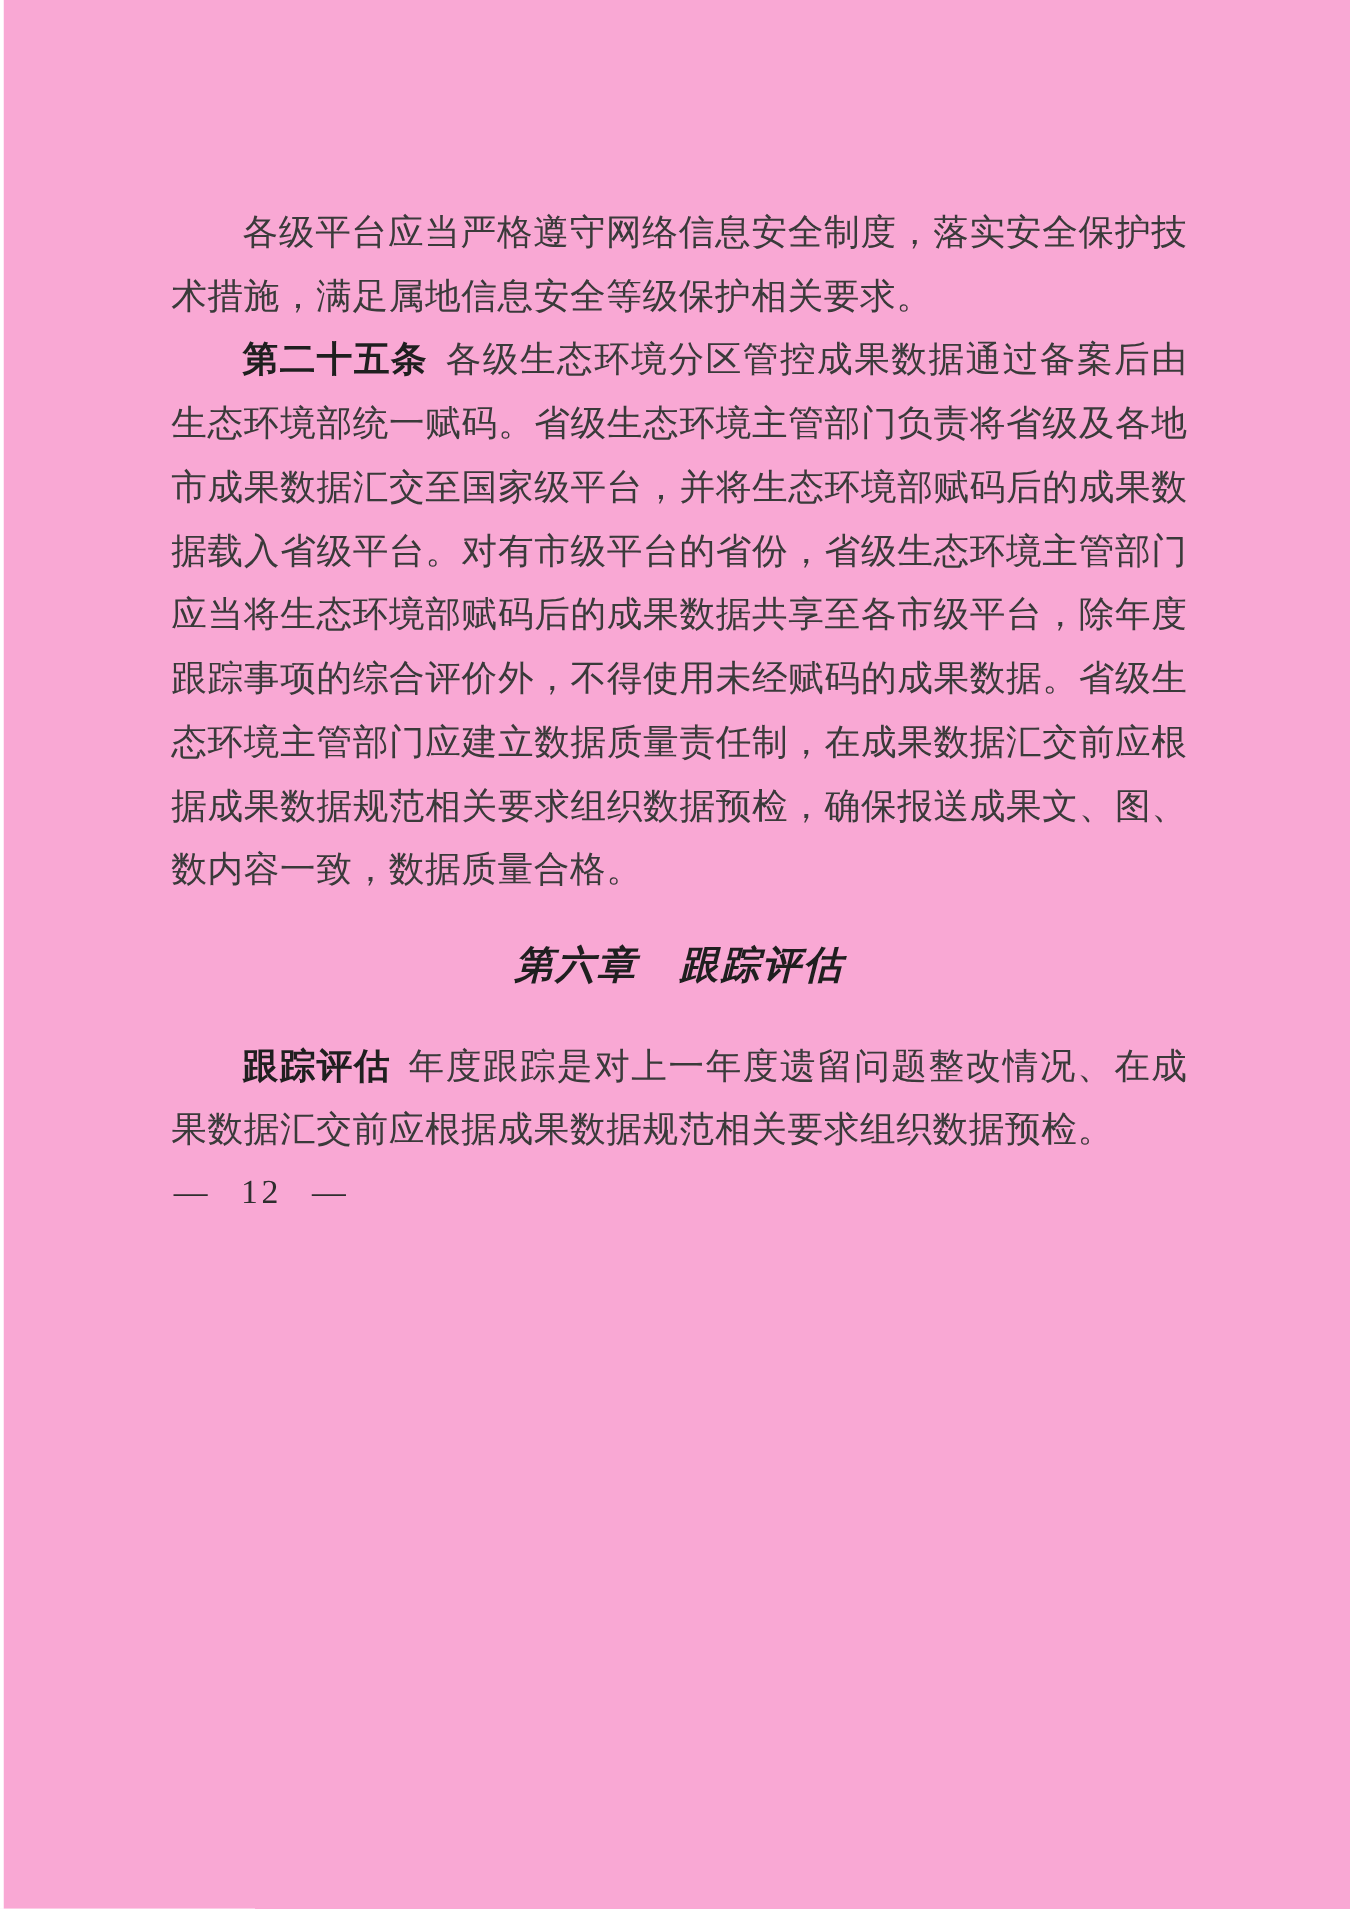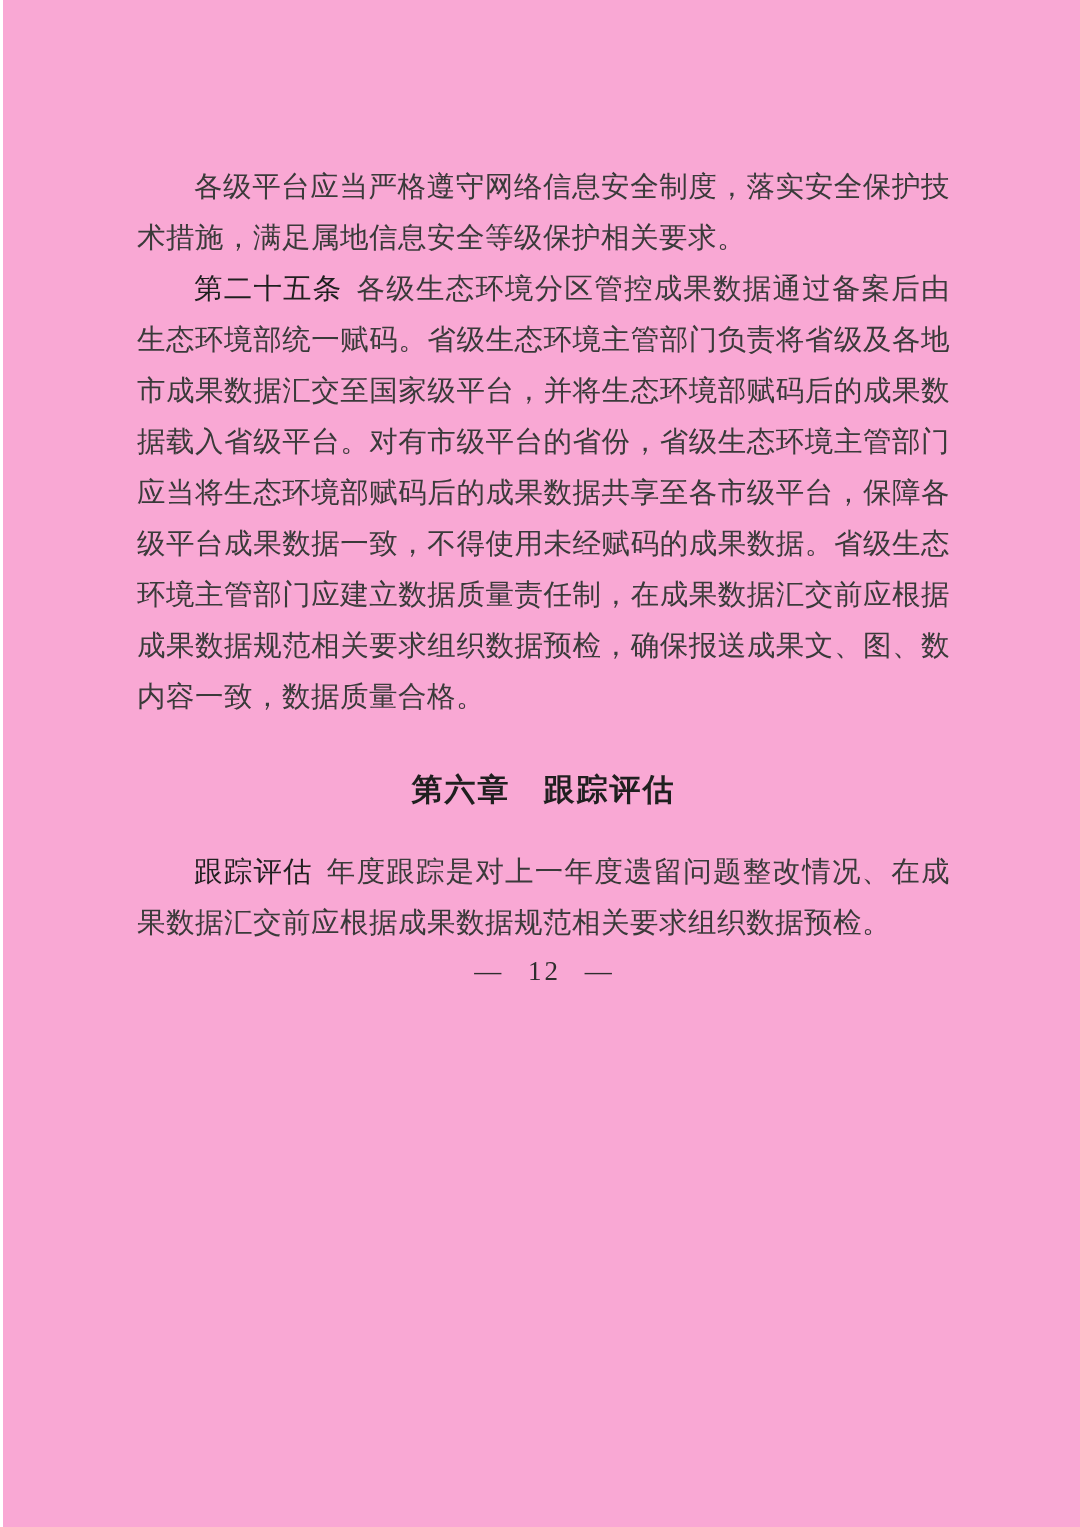--- a/index.html
+++ b/index.html
@@ -28,56 +28,57 @@
   .para {
     margin: 0;
     font-size: 28.5px;
     line-height: 51px;
     text-align: justify;
     text-indent: 2em;
     letter-spacing: 0.5px;
     color: #3a3a3a;
   }
   .para-lead {
-    font-weight: normal;
+    font-weight: bold;
     color: #1f1f1f;
     margin-right: 14px;
     font-family: "Liberation Sans", "DejaVu Sans", sans-serif;
   }
   .para-lead:empty {
     display: none;
   }
   .chapter-heading {
-    margin: 42px 0 31px 0;
+    margin: 24px 0 31px 0;
     font-size: 31px;
     line-height: 51px;
     font-weight: bold;
     color: #1f1f1f;
     text-align: center;
     letter-spacing: 2px;
     font-family: "Liberation Sans", "DejaVu Sans", sans-serif;
+    font-style: italic;
   }
   .page-number {
     margin: 6px 0 0 2px;
     font-size: 27px;
     line-height: 34px;
     color: #2e2e2e;
     letter-spacing: 3px;
     word-spacing: 14px;
-    text-align: center;
+    text-align: left;
   }
 </style>
 </head>
 <body>
 
 <div class="doc-page">
 
   <p class="para"><span>各级平台应当严格遵守网络信息安全制度，落实安全保护技术措施，满足属地信息安全等级保护相关要求。</span></p>
 
-  <p class="para"><b class="para-lead">第二十五条</b><span>各级生态环境分区管控成果数据通过备案后由生态环境部统一赋码。省级生态环境主管部门负责将省级及各地市成果数据汇交至国家级平台，并将生态环境部赋码后的成果数据载入省级平台。对有市级平台的省份，省级生态环境主管部门应当将生态环境部赋码后的成果数据共享至各市级平台，保障各级平台成果数据一致，不得使用未经赋码的成果数据。省级生态环境主管部门应建立数据质量责任制，在成果数据汇交前应根据成果数据规范相关要求组织数据预检，确保报送成果文、图、数内容一致，数据质量合格。</span></p>
+  <p class="para"><b class="para-lead">第二十五条</b><span>各级生态环境分区管控成果数据通过备案后由生态环境部统一赋码。省级生态环境主管部门负责将省级及各地市成果数据汇交至国家级平台，并将生态环境部赋码后的成果数据载入省级平台。对有市级平台的省份，省级生态环境主管部门应当将生态环境部赋码后的成果数据共享至各市级平台，除年度跟踪事项的综合评价外，不得使用未经赋码的成果数据。省级生态环境主管部门应建立数据质量责任制，在成果数据汇交前应根据成果数据规范相关要求组织数据预检，确保报送成果文、图、数内容一致，数据质量合格。</span></p>
 
   <h2 class="chapter-heading">第六章　跟踪评估</h2>
 
 
   <p class="para"><b class="para-lead">跟踪评估</b><span>年度跟踪是对上一年度遗留问题整改情况、在成果数据汇交前应根据成果数据规范相关要求组织数据预检。</span></p>
 
 
 
   <p class="page-number">— 12 —</p>
 

